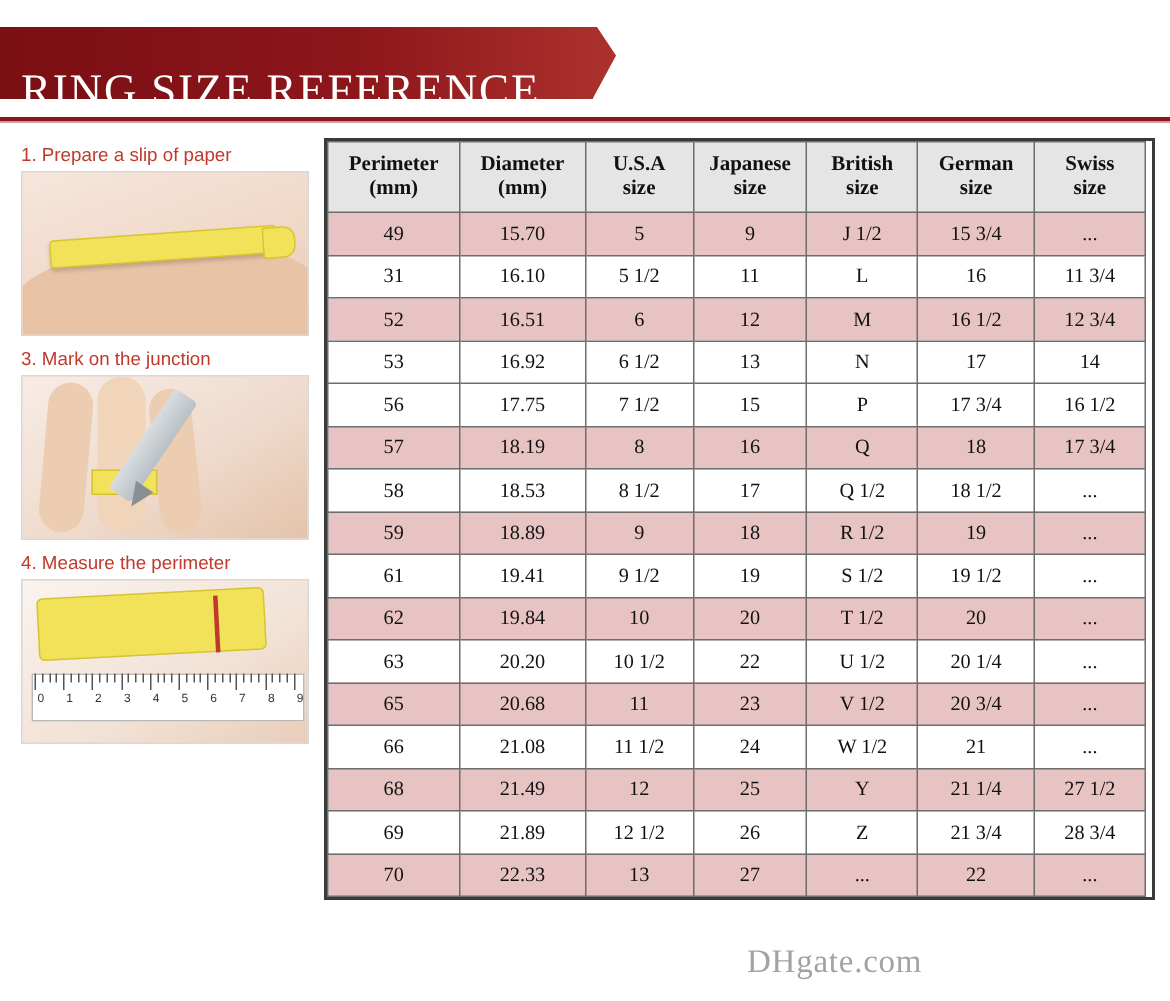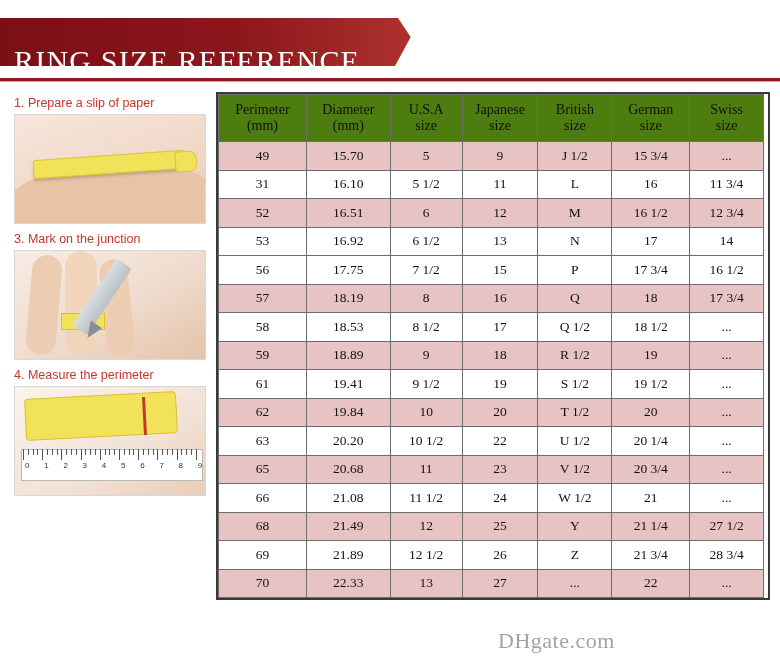--- a/index.html
+++ b/index.html
@@ -112,23 +112,23 @@
     border:1px solid #6d6d6d;
     text-align:center;
     font-size:13.5px;
     color:#111;
     height:27.5px;
     padding:0 2px;
   }
   thead th{
     height:46px;
     font-size:14px;
-    background:#4d7c0f;
+    background:#e5e5e5;
     line-height:1.15;
-    font-weight:normal;
+    font-weight:bold;
   }
   thead th .l1{display:block;}
   thead th .l2{display:block;}
   tbody tr.alt td{
     background:#e8c3c3;
   }
   tbody tr td{
     background:#ffffff;
   }
   

